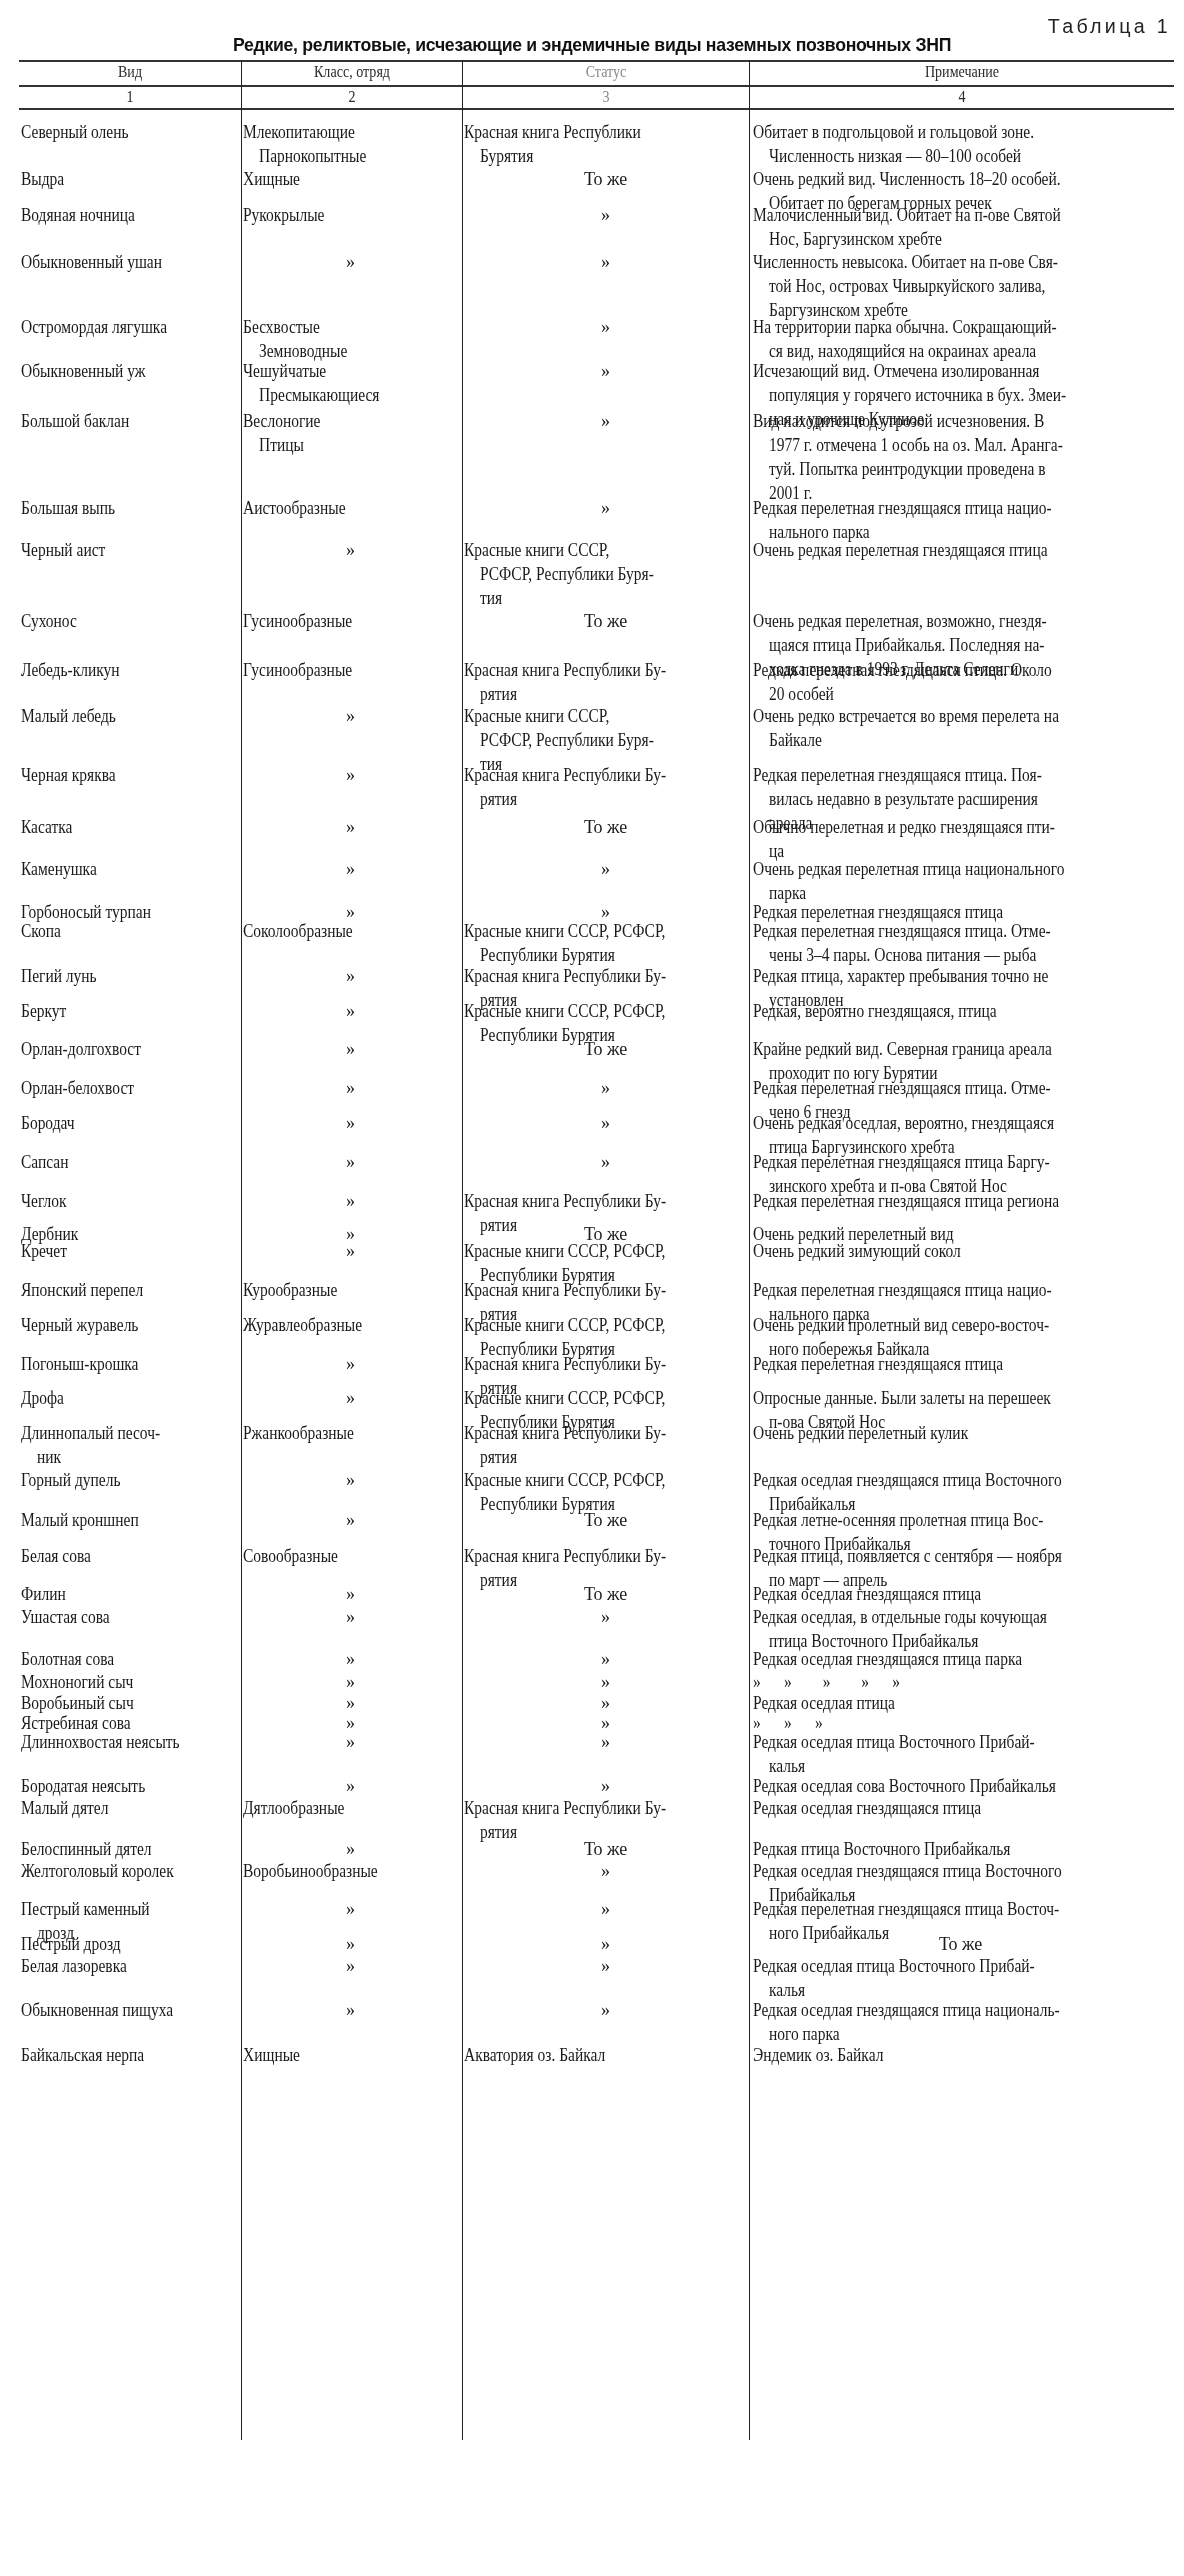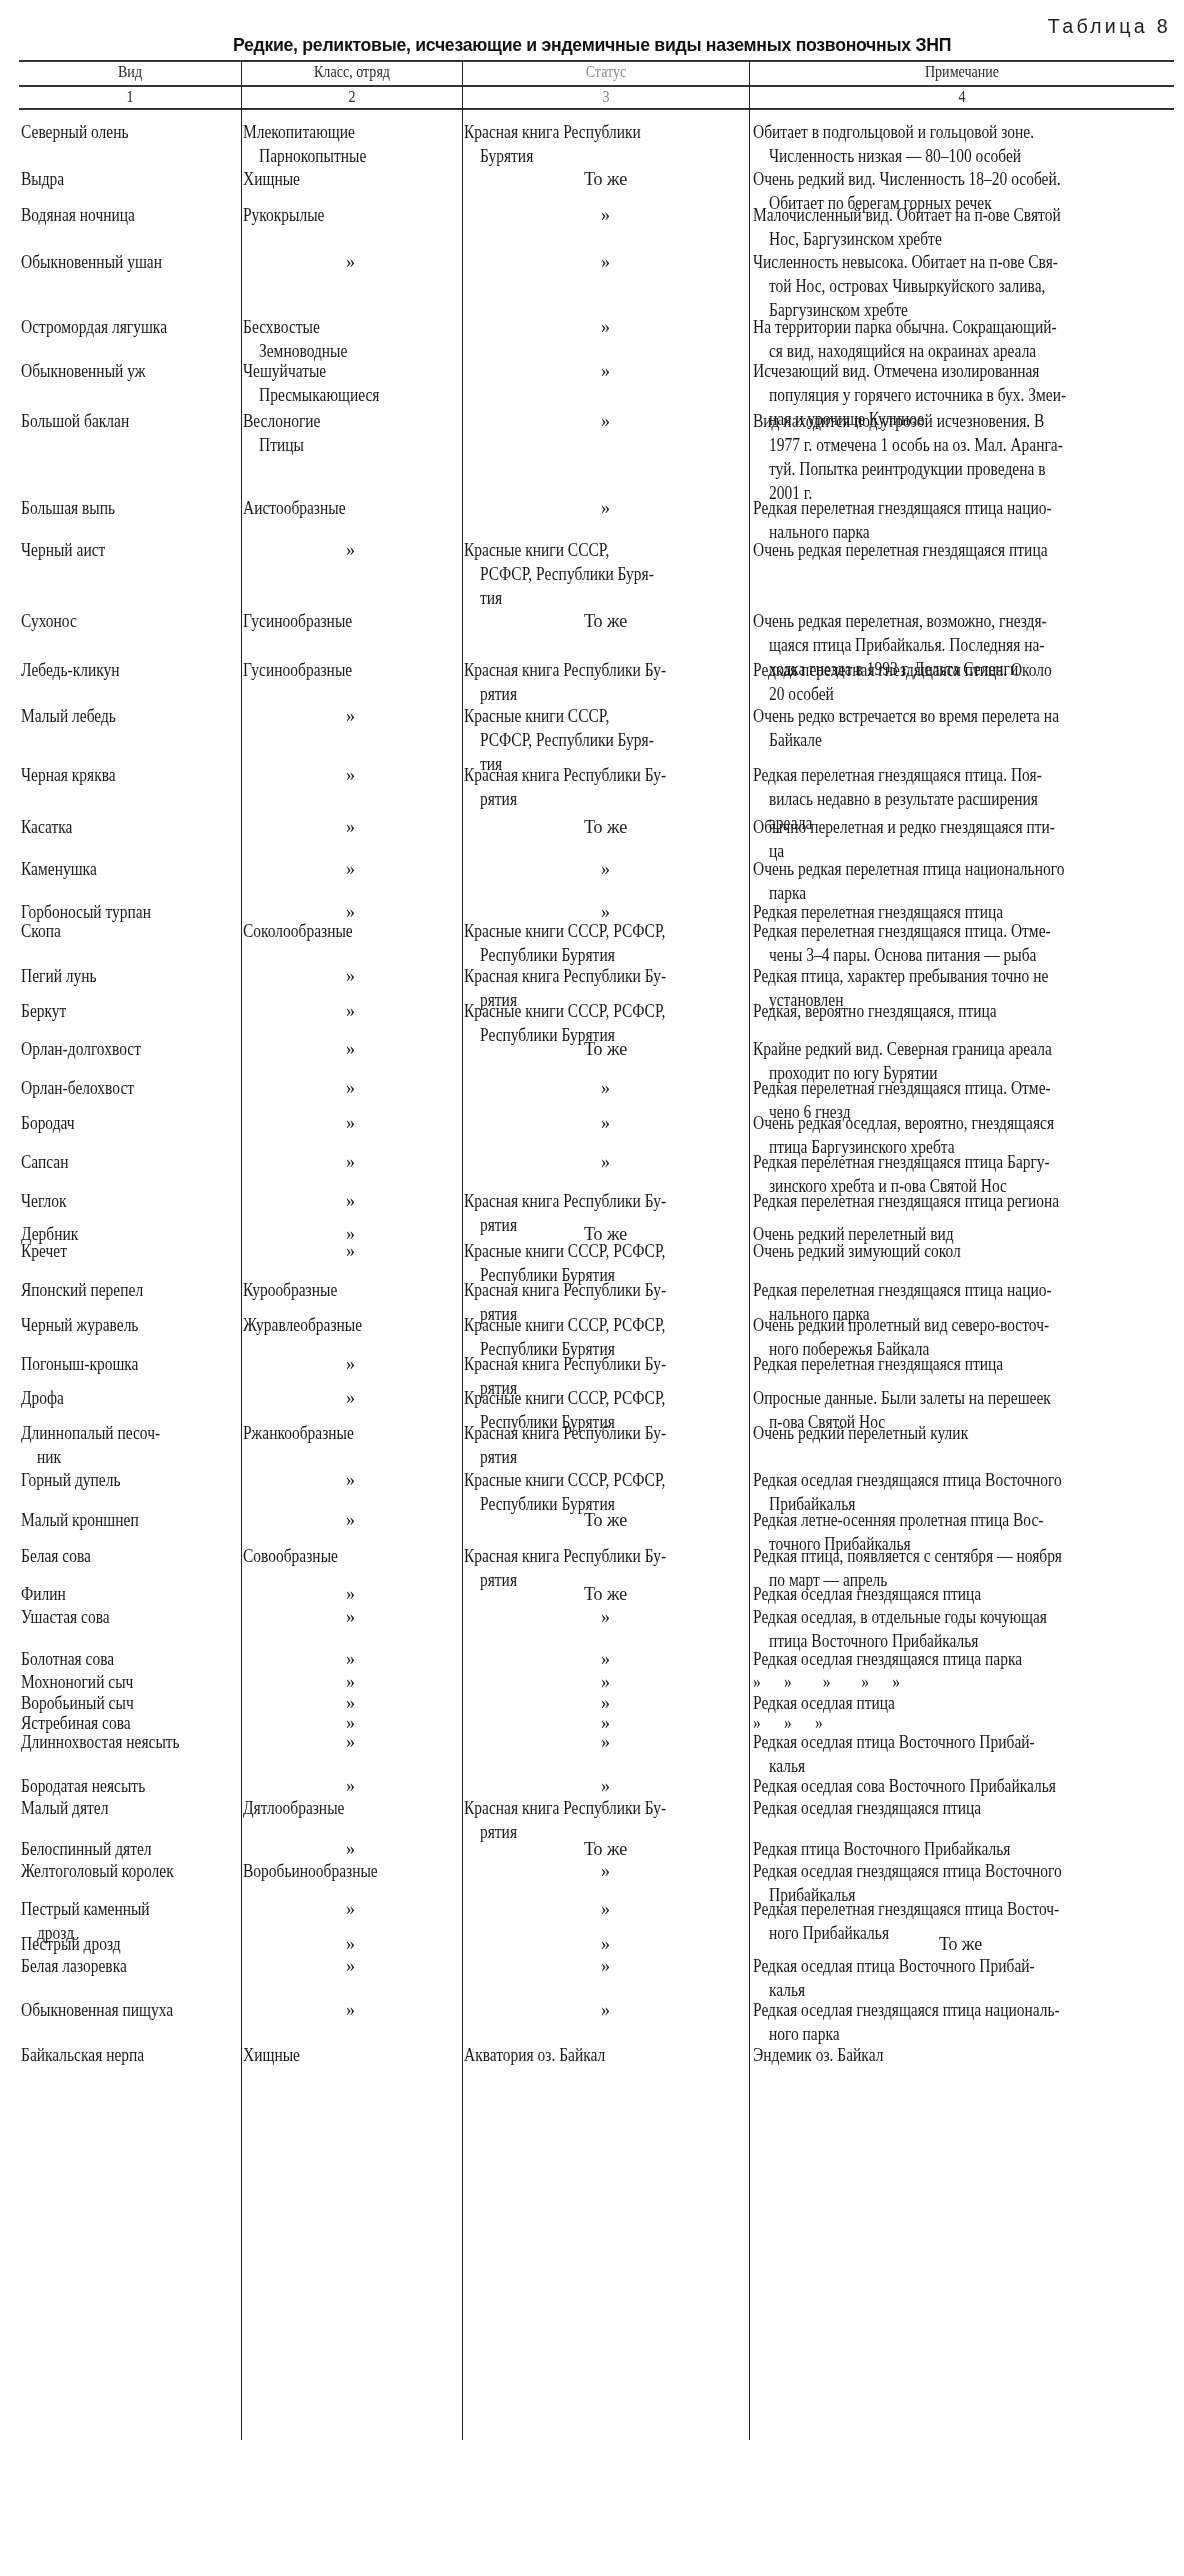--- a/index.html
+++ b/index.html
@@ -24,21 +24,21 @@
   .cen { text-align:center; transform-origin:center top; }
   .c2.cen { left:221px; width:222px; transform:none; }
   .c3.cen { left:443px; width:288px; transform:none; }
   .c4.cen { left:730px; width:424px; transform:none; }
   .indent2 { display:block; padding-left:18.6px; }
   .ditto-row { letter-spacing:0; white-space:pre; }
 </style>
 </head>
 <body>
 
-<div class="table-no">Таблица 8</div>
+<div class="table-no">Таблица 1</div>
 <div class="caption">Редкие, реликтовые, исчезающие и эндемичные виды наземных позвоночных ЗНП</div>
 
 <div class="tbl" id="tbl">
   <div class="hline" style="top:0px"></div>
   <div class="hline" style="top:25px"></div>
   <div class="hline" style="top:48px"></div>
 
   <div class="hdr" style="left:0;width:222px;top:3.3px">Вид</div>
   <div class="hdr" style="left:222px;width:222px;top:3.3px">Класс, отряд</div>
   <div class="hdr faint" style="left:443px;width:288px;top:3.3px">Статус</div>

